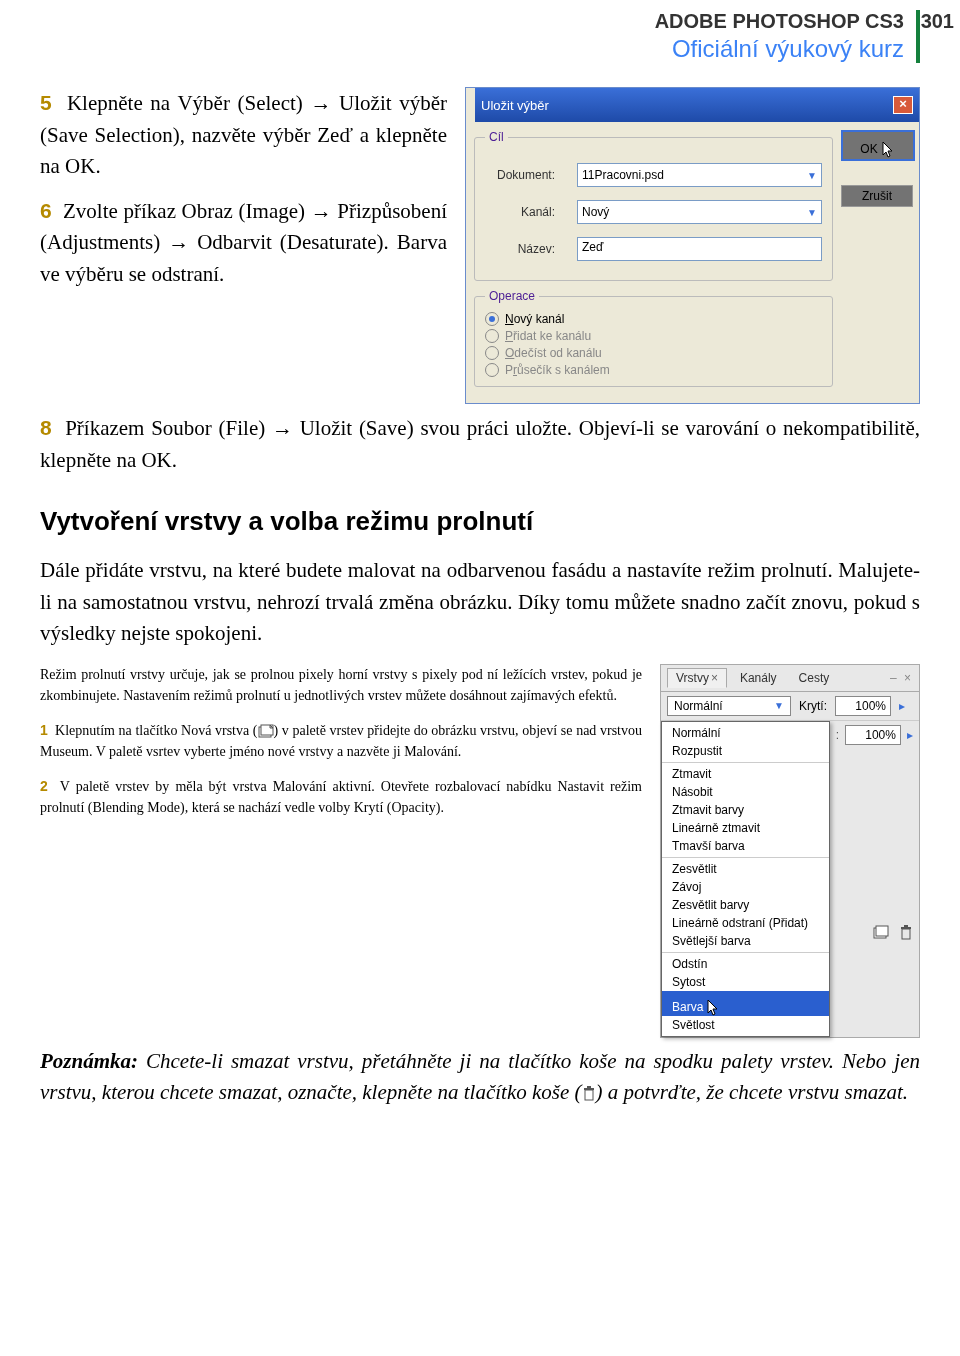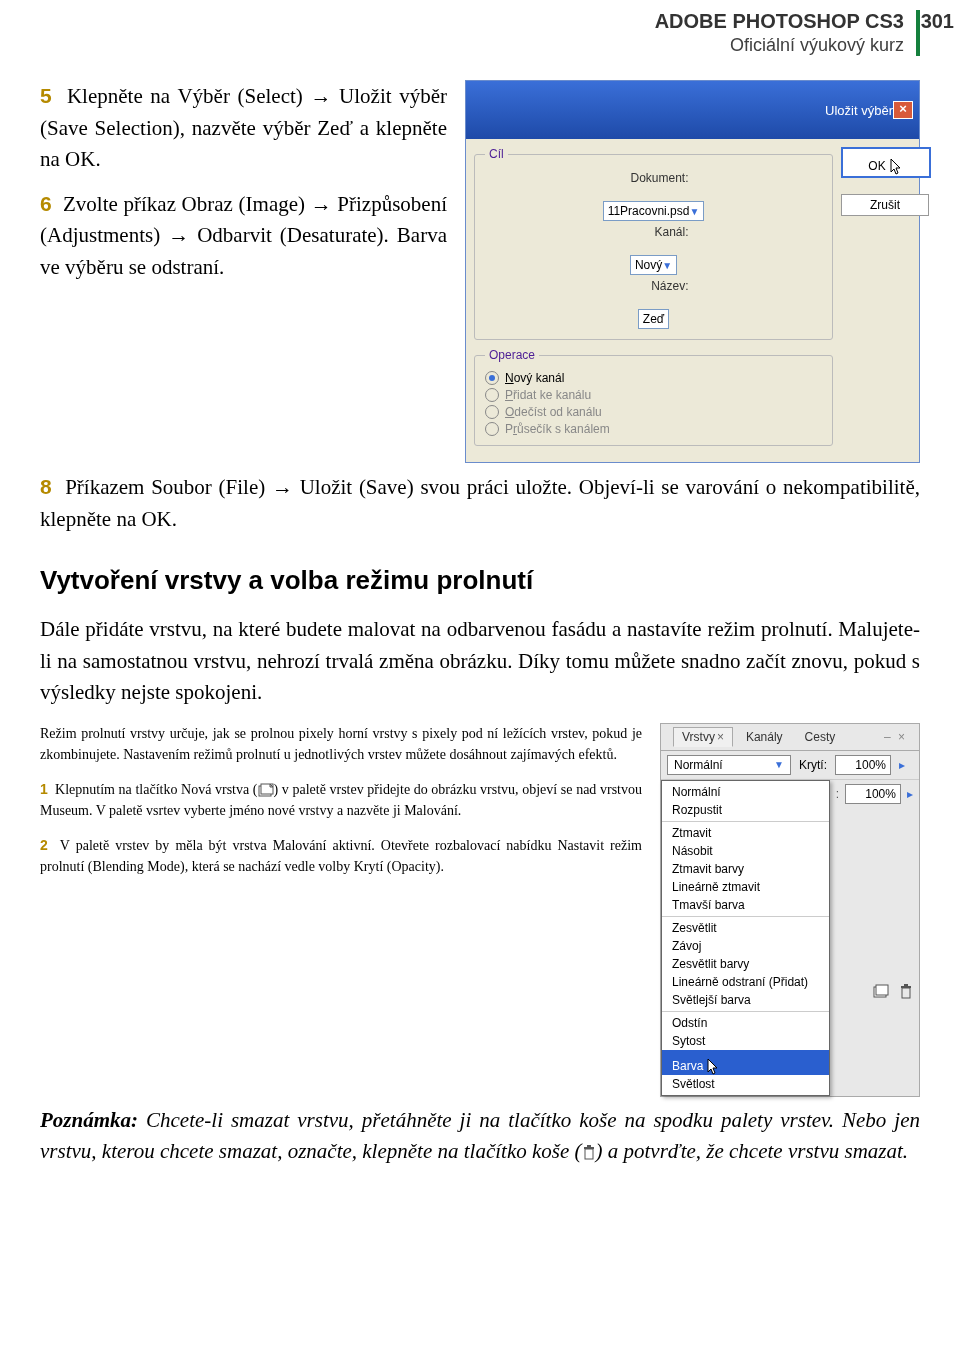--- a/index.html
+++ b/index.html
@@ -32,22 +32,22 @@
     font-family: Arial, Helvetica, sans-serif;
     font-weight: bold;
     font-size: 20px;
     color: #333;
     position: absolute;
     right: -38px;
     top: 0;
   }
   .header-sub {
     font-family: Arial, Helvetica, sans-serif;
-    color: #404040;
-    font-size: 18px;
+    color: #3b82f6;
+    font-size: 24px;
     font-weight: 500;
     margin-top: 2px;
   }
   .row1 {
     display: flex;
     gap: 18px;
     align-items: flex-start;
   }
   .col-text {
     flex: 1;
@@ -64,74 +64,75 @@
   .col-dlg { width: 455px; }
   .dialog {
     border: 1px solid #6a8ccc;
     font-family: Tahoma, Arial, sans-serif;
     font-size: 12px;
     background: #ece9d8;
   }
   .dlg-title {
     background: linear-gradient(#3a6fd8,#1e4aa8);
     color: #fff;
-    padding: 20px 6px;
+    padding: 8px 6px;
     display: flex;
-    justify-content: flex-end;
+    justify-content: space-between;
     align-items: center;
     font-size: 13px;
+    margin-left: 9px;
   }
   .dlg-close {
     background: #d85a3a;
     color: #fff;
     width: 18px; height: 16px;
     text-align: center;
     border: 1px solid #fff;
     font-weight: bold;
     line-height: 14px;
   }
   .dlg-body {
     display: flex;
     gap: 8px;
     padding: 8px;
   }
   .dlg-main { flex: 1; }
   .dlg-btns { width: 70px; }
   .dlg-btn {
-    background: #ffffff;
+    background: #737373;
     border: 1px solid #999;
     width: 100%;
-    padding: 3px 8px;
-    margin-bottom: 16px;
+    padding: 3px 0;
+    margin-bottom: 24px;
     text-align: center;
     font-size: 12px;
   }
   .dlg-btn.focus { border: 2px solid #3a6fd8; }
   .cursor {
     display:inline-block;
     margin-left:4px;
     transform: translateY(6px);
   }
   .cursor svg { display:block; }
   fieldset {
     border: 1px solid #bbb;
     border-radius: 3px;
     margin: 0 0 8px 0;
     padding: 6px 10px;
   }
   legend { padding: 0 4px; color: #4c1d95; }
-  .frow { display:flex; align-items:center; gap:16px; margin:4px 0;flex-direction:column; }
+  .frow { display:flex; align-items:center; gap:22px; margin:13px 0; }
   .flabel { width:70px; text-align:right; color:#333; }
   .fselect {
     flex:1;
     background:#fff;
     border:1px solid #7a9cc6;
     padding:2px 4px;
     display:flex;
-    justify-content:center;
+    justify-content:space-between;
     align-items:center;
     height:18px;
   }
   .caret { color:#3a6fd8; font-size:10px; }
   .finput {
     flex:1;
     background:#fff;
     border:1px solid #7a9cc6;
     padding:2px 4px;
     height:18px;
@@ -179,21 +180,21 @@
     border: 1px solid #aaa;
     font-family: Tahoma, Arial, sans-serif;
     font-size: 12px;
     background: #e8e8e8;
   }
   .palette .tabrow {
     display:flex;
     align-items:center;
     border-bottom:1px solid #aaa;
     gap:4px;
-    padding:3px 12px;
+    padding:3px 6px;
   }
   .ptab { padding:2px 8px; border:1px solid transparent; color:#333; }
   .ptab.active { background:#f0f0f0; border:1px solid #aaa; border-bottom-color:#f0f0f0;}
   .ptab .x { margin-left:2px; color:#666; }
   .winctl { margin-left:auto; color:#888; font-size:12px; letter-spacing:2px; }
   .blendrow {
     display:flex; align-items:center; padding:4px 6px; gap:8px;
     border-bottom:1px solid #ccc;
   }
   .blenddrop {

